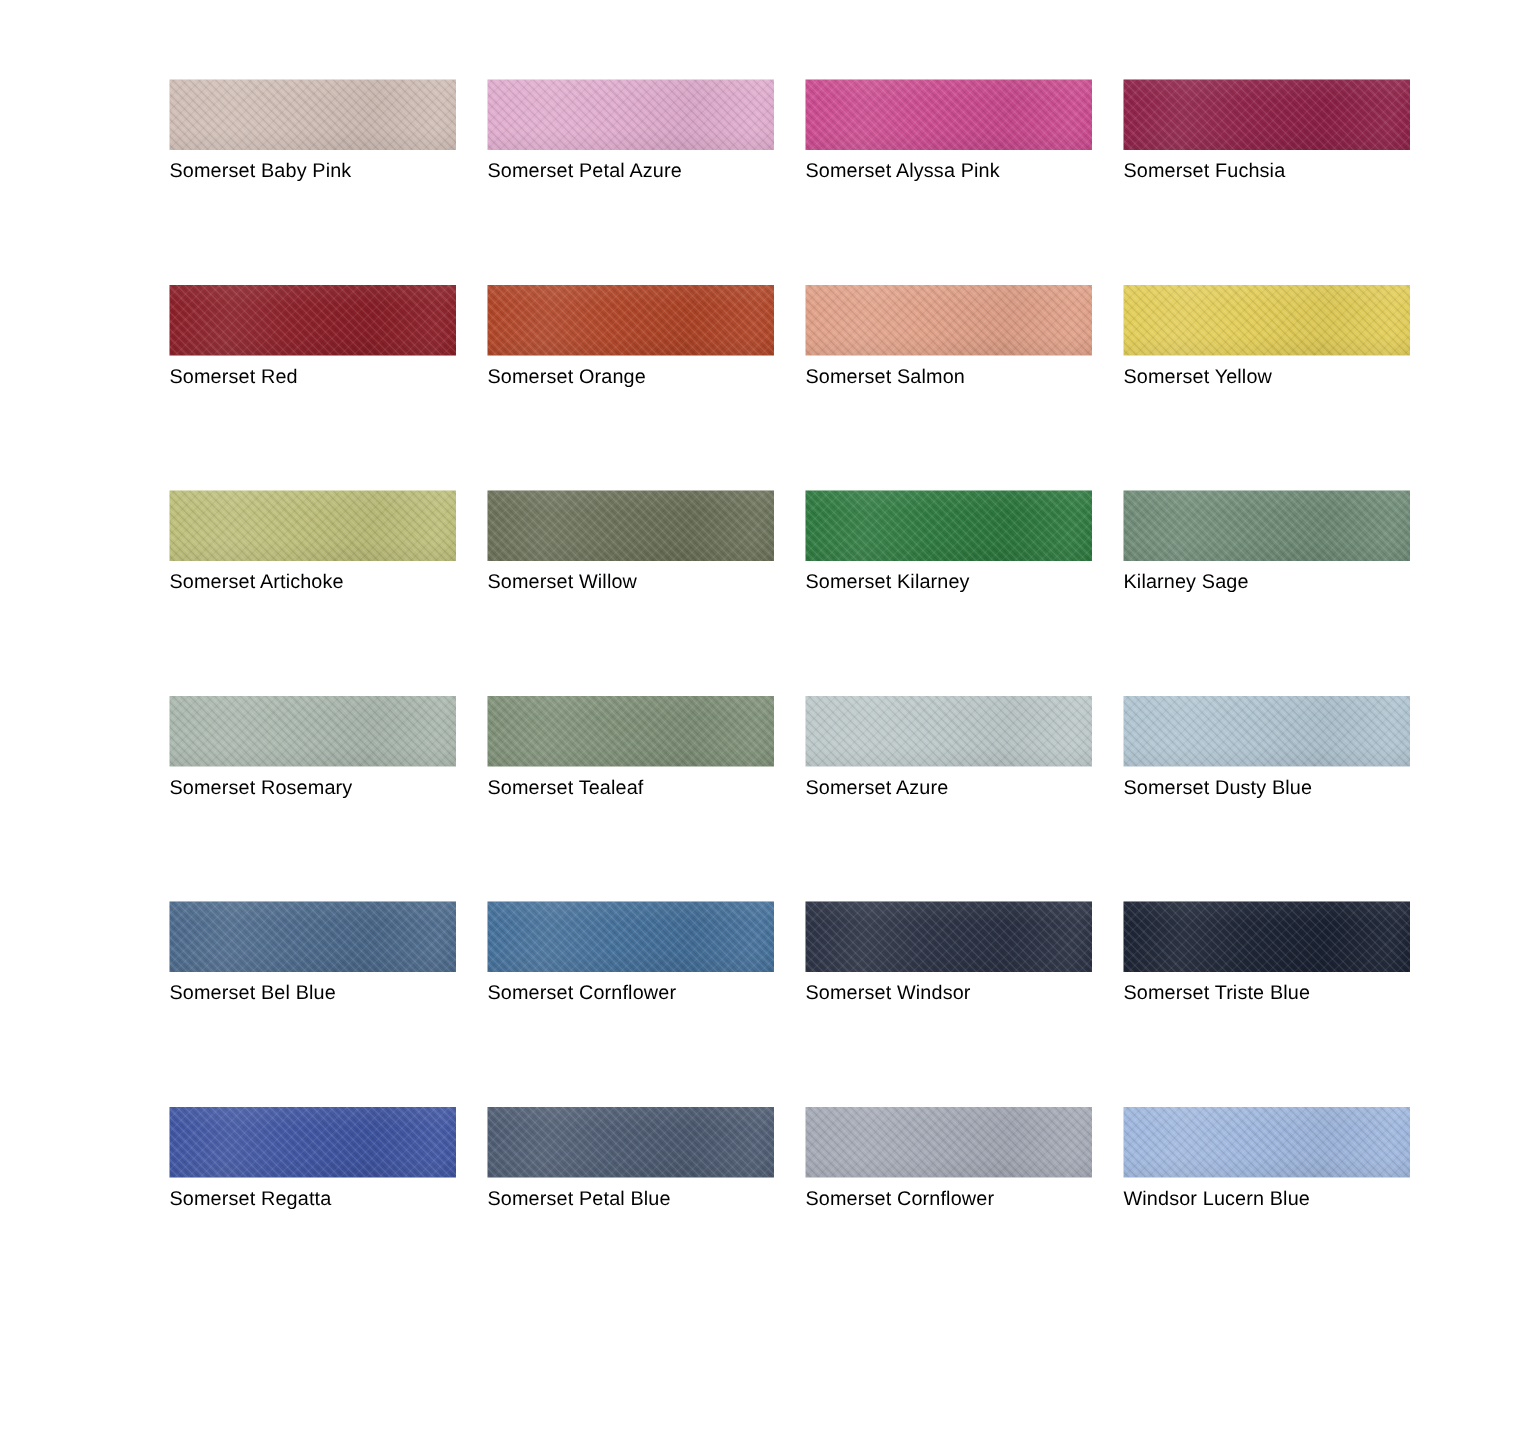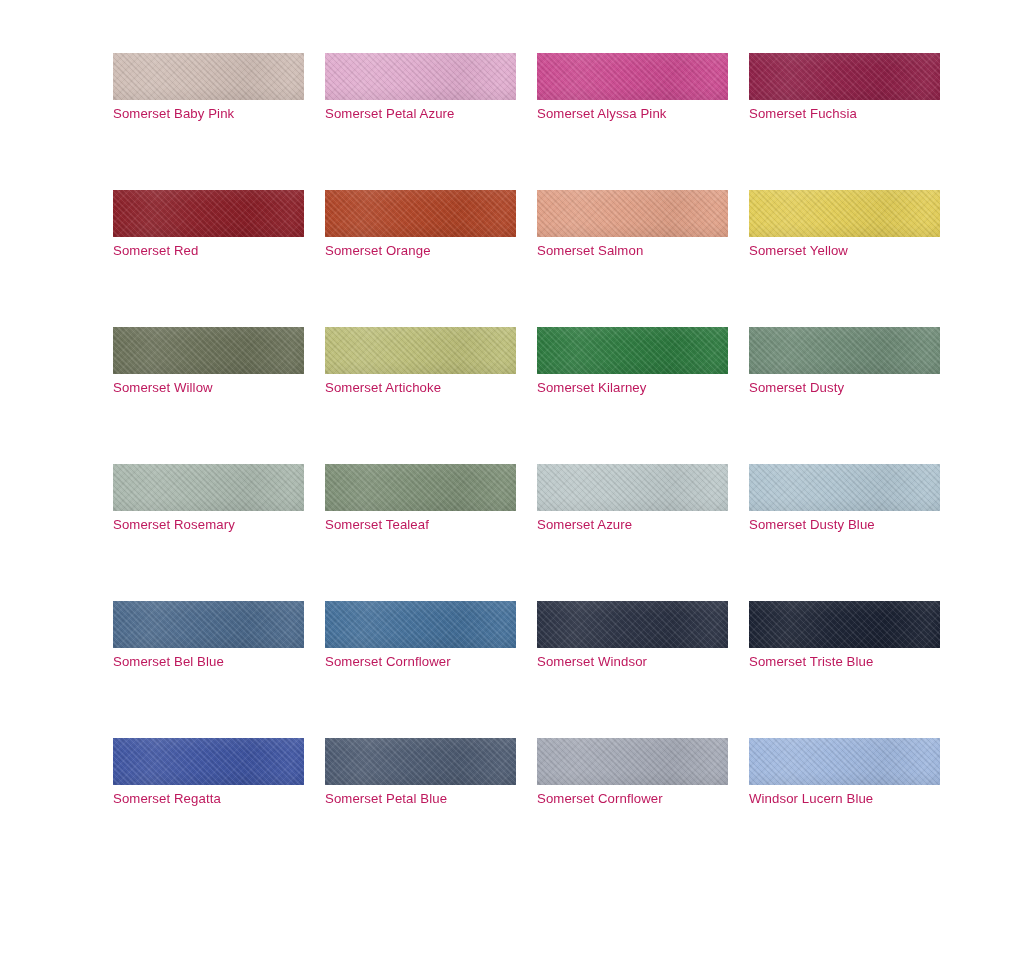--- a/index.html
+++ b/index.html
@@ -82,21 +82,21 @@
         rgba(0,0,0,0.00) 72%,
         rgba(0,0,0,0.05) 100%);
     pointer-events: none;
   }
 
   .swatch-label {
     margin-top: 6px;
     font-size: 13.2px;
     line-height: 16px;
     letter-spacing: 0.1px;
-    color: #be185d;
+    color: #000000;
     white-space: nowrap;
   }
 </style>
 </head>
 <body>
 
 <main id="swatch-grid">
     <div class="swatch-cell">
       <div class="swatch-chip" style="background-color: rgb(207, 189, 181);">
         <span class="weave"></span>
@@ -147,46 +147,46 @@
       <div class="swatch-label">Somerset Salmon</div>
     </div>
     <div class="swatch-cell">
       <div class="swatch-chip" style="background-color: rgb(226, 205, 87);">
         <span class="weave"></span>
         <span class="sheen"></span>
       </div>
       <div class="swatch-label">Somerset Yellow</div>
     </div>
     <div class="swatch-cell">
+      <div class="swatch-chip" style="background-color: rgb(188, 190, 121);">
+        <span class="weave"></span>
+        <span class="sheen"></span>
+      </div>
+      <div class="swatch-label">Somerset Artichoke</div>
+    </div>
+    <div class="swatch-cell">
       <div class="swatch-chip" style="background-color: rgb(107, 113, 89);">
         <span class="weave"></span>
         <span class="sheen"></span>
       </div>
       <div class="swatch-label">Somerset Willow</div>
     </div>
     <div class="swatch-cell">
-      <div class="swatch-chip" style="background-color: rgb(188, 190, 121);">
-        <span class="weave"></span>
-        <span class="sheen"></span>
-      </div>
-      <div class="swatch-label">Somerset Artichoke</div>
-    </div>
-    <div class="swatch-cell">
       <div class="swatch-chip" style="background-color: rgb(45, 122, 63);">
         <span class="weave"></span>
         <span class="sheen"></span>
       </div>
       <div class="swatch-label">Somerset Kilarney</div>
     </div>
     <div class="swatch-cell">
       <div class="swatch-chip" style="background-color: rgb(111, 139, 119);">
         <span class="weave"></span>
         <span class="sheen"></span>
       </div>
-      <div class="swatch-label">Somerset Dusty</div>
+      <div class="swatch-label">Kilarney Sage</div>
     </div>
     <div class="swatch-cell">
       <div class="swatch-chip" style="background-color: rgb(169, 183, 173);">
         <span class="weave"></span>
         <span class="sheen"></span>
       </div>
       <div class="swatch-label">Somerset Rosemary</div>
     </div>
     <div class="swatch-cell">
       <div class="swatch-chip" style="background-color: rgb(126, 144, 119);">

